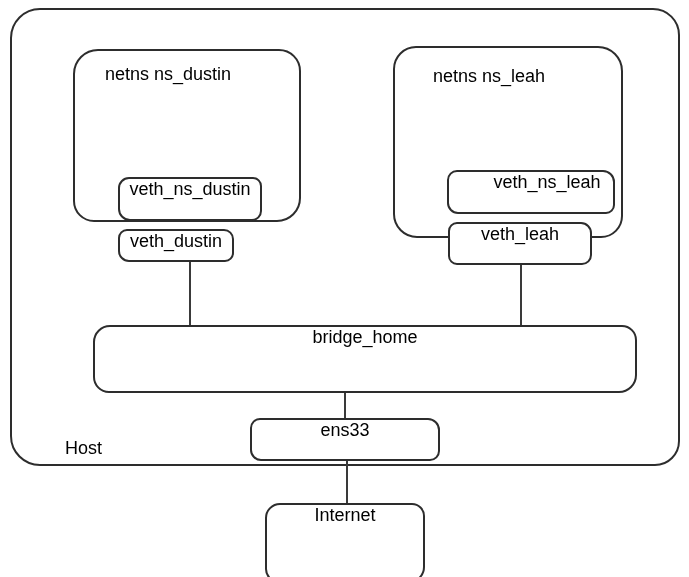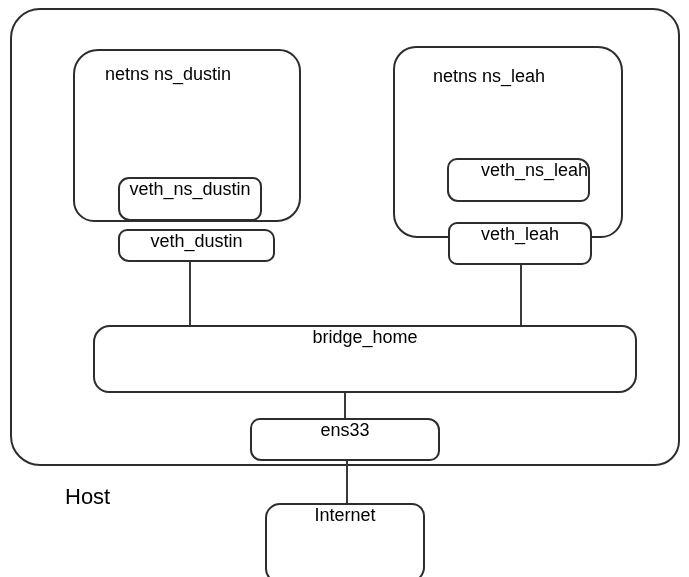--- a/index.html
+++ b/index.html
@@ -26,47 +26,46 @@
   .centered {
     display: flex;
     align-items: flex-start;
     justify-content: center;
     font-size: 18px;
     line-height: 1.15;
     white-space: nowrap;
   }
   .floating-label {
     position: absolute;
-    font-size: 22px;
+    font-size: 18px;
     line-height: 1.15;
     white-space: nowrap;
     z-index: 2;
-    margin-top: 46px;
   }
   .vline {
     position: absolute;
     width: 2px;
     background: #3a3a3a;
     z-index: 3;
   }
 
   
   .host-box        { left: 10px;  top: 8px;   width: 670px; height: 458px; border-radius: 30px 27px 25px 30px; }
   .host-label      { left: 65px;  top: 438px; }
 
   
   .netns-dustin    { left: 73px;  top: 49px;  width: 228px; height: 173px; border-radius: 25px 22px 24px 21px; padding-left: 24px; }
   .netns-dustin-label { left: 30px; top: 13px; position: absolute; font-size: 18px; white-space: nowrap; }
   .veth-ns-dustin  { left: 118px; top: 177px; width: 144px; height: 44px;  border-radius: 11px 9px 10px 12px; }
-  .veth-dustin     { left: 118px; top: 229px; width: 157px; height: 33px;  border-radius: 9px 10px 9px 11px; }
+  .veth-dustin     { left: 118px; top: 229px; width: 116px; height: 33px;  border-radius: 9px 10px 9px 11px; }
 
   
   .netns-leah      { left: 393px; top: 46px;  width: 230px; height: 192px; border-radius: 23px 25px 22px 24px; }
   .netns-leah-label{ left: 38px;  top: 18px;  position: absolute; font-size: 18px; white-space: nowrap; }
-  .veth-ns-leah    { left: 447px; top: 158px; width: 143px; height: 44px;  border-radius: 10px 12px 9px 11px; padding-left: 32px; }
+  .veth-ns-leah    { left: 447px; top: 170px; width: 168px; height: 44px;  border-radius: 10px 12px 9px 11px; padding-left: 32px; }
   .veth-leah       { left: 448px; top: 222px; width: 144px; height: 43px;  border-radius: 9px 11px 10px 9px; }
 
   
   .bridge-home     { left: 73px;  top: 325px; width: 544px; height: 68px;  border-radius: 17px 15px 18px 16px; margin-left: 20px; }
   .ens33-box       { left: 250px; top: 418px; width: 190px; height: 43px;  border-radius: 10px 12px 10px 11px; }
   .internet-box    { left: 265px; top: 503px; width: 160px; height: 80px;  border-radius: 15px 13px 16px 14px; }
 
   
   .line-dustin-bridge { left: 189px; top: 262px; height: 63px; }
   .line-leah-bridge   { left: 520px; top: 265px; height: 60px; }

